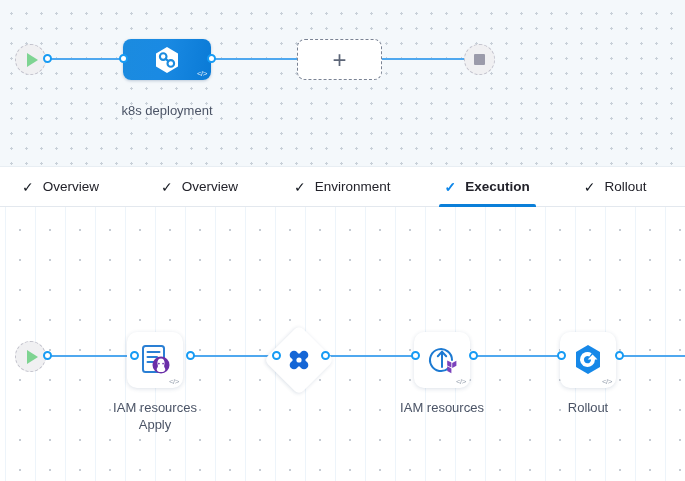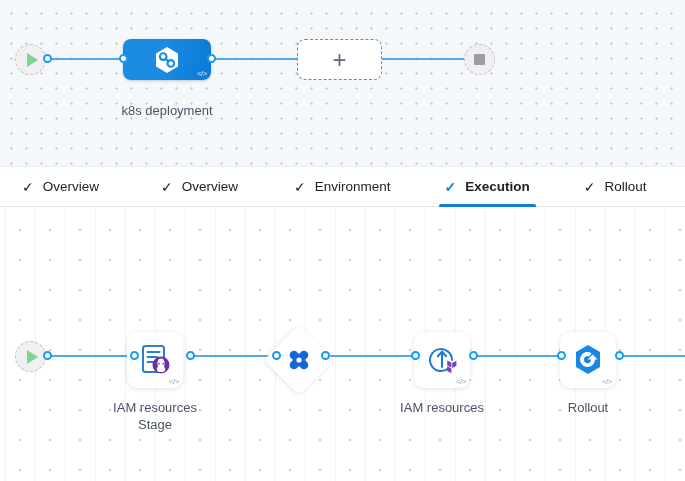--- a/index.html
+++ b/index.html
@@ -289,21 +289,21 @@
       <path d="M26 18.6c2.4 0 3.6 2.1 3.6 4.3 0 1.2-.5 2.2-.5 3.1 0 1.3 1.2 2 1.2 3.4 0 1.6-1.9 2.6-4.3 2.6s-4.3-1-4.3-2.6c0-1.4 1.2-2.1 1.2-3.4 0-.9-.5-1.9-.5-3.1 0-2.2 1.2-4.3 3.6-4.3z" fill="#ffffff"></path>
       <circle cx="23.9" cy="23.6" r="0.85" fill="#6b2fa8"></circle>
       <circle cx="28.1" cy="23.6" r="0.85" fill="#6b2fa8"></circle>
     </svg>
     <span class="code-badge">&lt;/&gt;</span>
   </div>
   <div class="port" style="left:130px; top:144px;"></div>
   <div class="port" style="left:186px; top:144px;"></div>
   <div class="node-label" style="left:75px; top:192px; width:160px;">
     <div>IAM resources</div>
-    <div>Stage</div>
+    <div>Apply</div>
   </div>
 
   <div class="diamond-node" style="left:274px; top:128px;"></div>
   <div class="diamond-inner" style="position:absolute; left:274px; top:128px;">
     <svg width="30" height="30" viewBox="0 0 30 30">
       <g fill="#1566d6">
         <circle cx="10" cy="10" r="4.3"></circle>
         <circle cx="20" cy="10" r="4.3"></circle>
         <circle cx="10" cy="20" r="4.3"></circle>
         <circle cx="20" cy="20" r="4.3"></circle>

